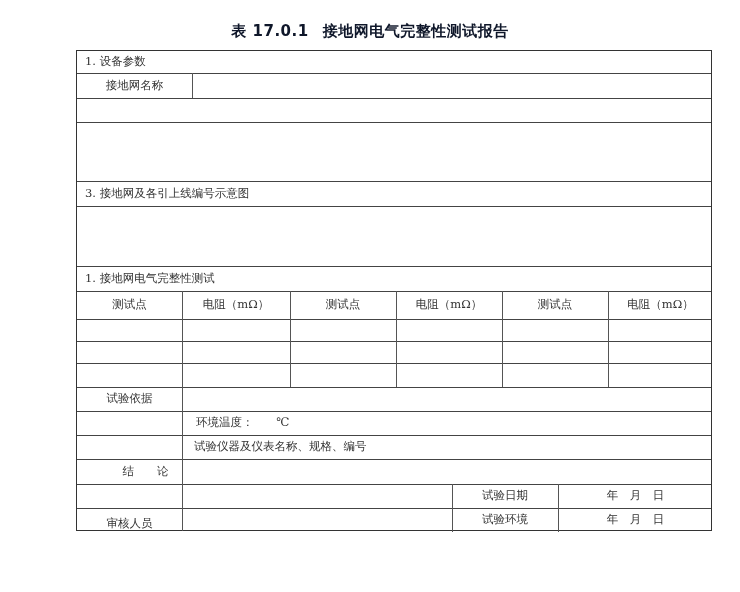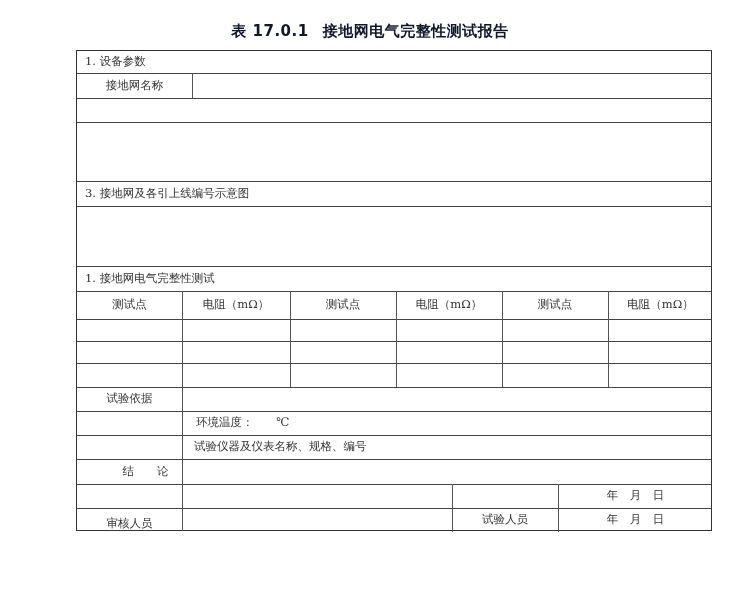--- a/index.html
+++ b/index.html
@@ -104,19 +104,20 @@
   <div class="cell left" style="left:105px; top:336px; width:531px; height:24px"></div>
 
   <div class="cell left" style="left:105px; top:360px; width:531px; height:24px; padding-left:14px">环境温度：　　℃</div>
 
   <div class="cell left" style="left:105px; top:384px; width:531px; height:24px; padding-left:12px">试验仪器及仪表名称、规格、编号</div>
 
   <div class="cell center" style="left:16px; top:408px; width:105px; height:25px">结　　论</div>
   <div class="cell left" style="left:105px; top:408px; width:531px; height:25px"></div>
 
   <div class="cell left" style="left:105px; top:433px; width:270px; height:24px"></div>
+  <div class="cell center" style="left:375px; top:433px; width:106px; height:24px">试验日期</div>
   <div class="cell center" style="left:481px; top:433px; width:155px; height:24px">年　月　日</div>
 
   <div class="cell center" style="left:0; top:457px; width:105px; height:32px">审核人员</div>
   <div class="cell left" style="left:105px; top:457px; width:270px; height:23px"></div>
-  <div class="cell center" style="left:375px; top:457px; width:106px; height:23px">试验人员</div>
+  <div class="cell center" style="left:375px; top:457px; width:106px; height:23px">试验环境</div>
   <div class="cell center" style="left:481px; top:457px; width:155px; height:23px">年　月　日</div>
 </div>
 
 </body></html>

